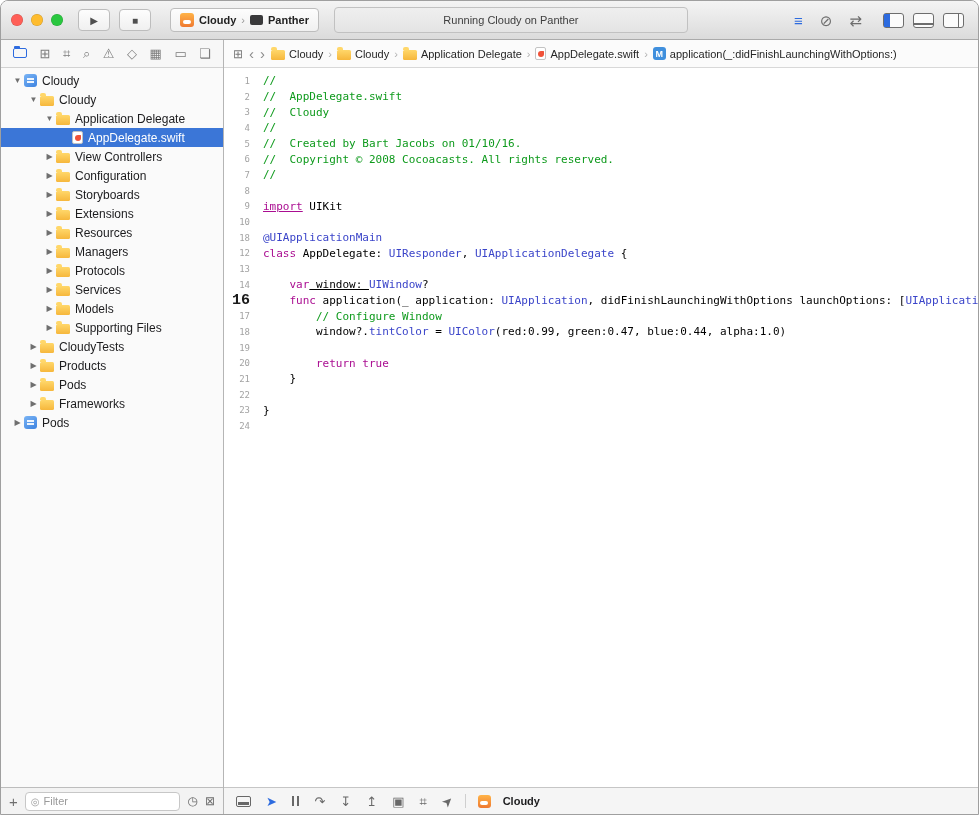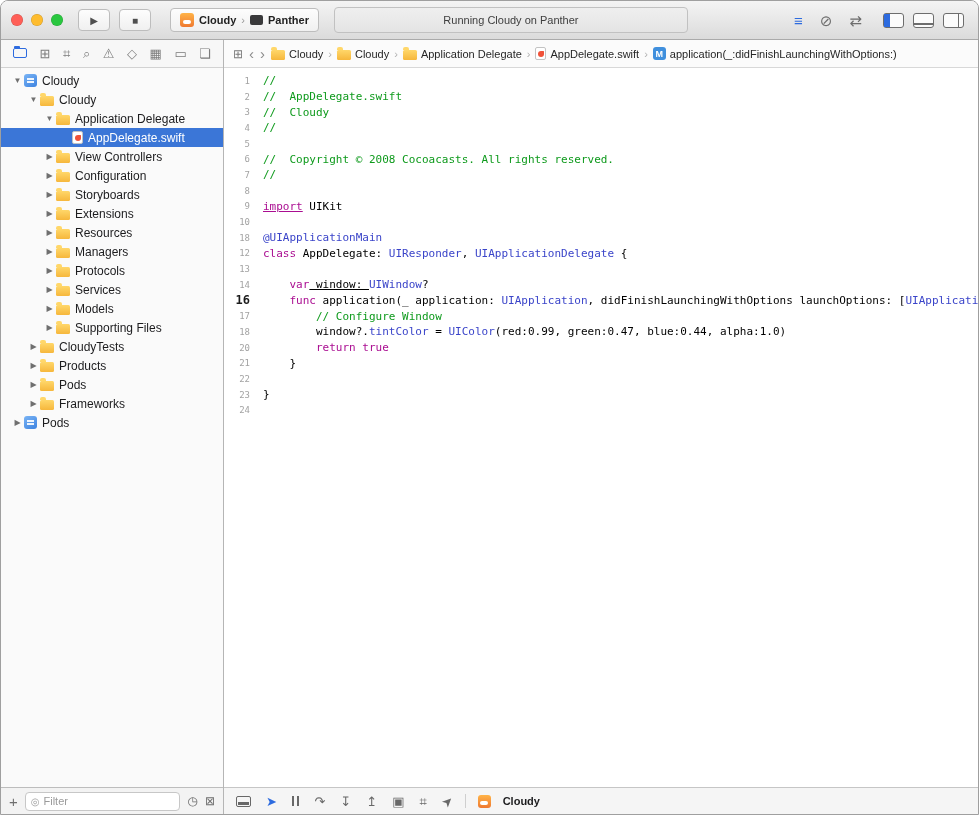--- a/index.html
+++ b/index.html
@@ -74,21 +74,21 @@
     gap:6px;padding:0 9px;font-size:11px;color:#262626;background:#fbfbfb;white-space:nowrap;overflow:hidden;}
   .jb-ic{color:#7a7a7a;font-size:12px;line-height:1;}
   .jb-nav{font-size:15px;color:#8b8b8b;}
   .crumbs{display:flex;align-items:center;gap:5px;overflow:hidden;}
   .crumb{display:inline-flex;align-items:center;gap:4px;}
   .crumb .ti{margin-right:0;}
   .crumb-sep{color:#b0b0b0;}
   .code{flex:1;overflow:hidden;font-family:"DejaVu Sans Mono",monospace;font-size:11px;padding-top:5px;}
   .code-line{height:15.7px;display:flex;align-items:center;white-space:pre;}
   .ln{width:26px;flex:0 0 26px;text-align:right;font-size:9px;color:#a3a3a3;padding-right:4px;font-family:"DejaVu Sans Mono",monospace;}
-  .ln.cur{color:#1b1b1b;font-weight:700;font-size:12px;}
+  .ln.cur{color:#1b1b1b;font-weight:700;font-size:15px;font-family:Liberation Mono, monospace;}
   .ct{padding-left:9px;}
   .debug-bar{height:26px;flex:0 0 26px;border-top:1px solid #c6c6c6;background:#f5f5f5;
     display:flex;align-items:center;padding:0 12px;gap:12px;}
   .dbg-icons{display:flex;align-items:center;gap:15px;color:#686868;font-size:13px;}
   .dbg-glyph{line-height:1;display:inline-block;}
   .ic-debugarea{width:15px;height:11px;border:1.5px solid #686868;border-radius:2px;position:relative;box-sizing:border-box;display:inline-block;}
   .ic-debugarea::before{content:"";position:absolute;left:1px;right:1px;bottom:1px;height:3px;background:#686868;}
   .ic-pause{display:inline-flex;gap:2.5px;}
   .ic-pause i{width:2.5px;height:10px;background:#686868;display:block;}
   .dbg-sep{width:1px;height:14px;background:#cfcfcf;}
@@ -289,33 +289,34 @@
               <span class="ti ic-method">M</span>
               <span>application(_:didFinishLaunchingWithOptions:)</span>
             </span>
           </div>
       </div>
       <div class="code" id="code">
           <div class="code-line"><span class="ln">1</span><span class="ct"><span style="color: rgb(14, 154, 28);">//</span></span></div>
           <div class="code-line"><span class="ln">2</span><span class="ct"><span style="color: rgb(14, 154, 28);">//  AppDelegate.swift</span></span></div>
           <div class="code-line"><span class="ln">3</span><span class="ct"><span style="color: rgb(14, 154, 28);">//  Cloudy</span></span></div>
           <div class="code-line"><span class="ln">4</span><span class="ct"><span style="color: rgb(14, 154, 28);">//</span></span></div>
-          <div class="code-line"><span class="ln">5</span></div>
+          <div class="code-line"><span class="ln">5</span><span class="ct"><span style="color: rgb(14, 154, 28);">//  Created by Bart Jacobs on 01/10/16.</span></span></div>
           <div class="code-line"><span class="ln">6</span><span class="ct"><span style="color: rgb(14, 154, 28);">//  Copyright © 2008 Cocoacasts. All rights reserved.</span></span></div>
           <div class="code-line"><span class="ln">7</span><span class="ct"><span style="color: rgb(14, 154, 28);">//</span></span></div>
           <div class="code-line"><span class="ln">8</span><span class="ct"></span></div>
           <div class="code-line"><span class="ln">9</span><span class="ct"><span style="color: rgb(170, 13, 145); text-decoration: underline;">import</span><span style="color: rgb(0, 0, 0); text-align: right;"> UIKit</span></span></div>
           <div class="code-line"><span class="ln">10</span><span class="ct"></span></div>
           <div class="code-line"><span class="ln">18</span><span class="ct"><span style="color: rgb(58, 68, 201);">@UIApplicationMain</span></span></div>
           <div class="code-line"><span class="ln">12</span><span class="ct"><span style="color: rgb(170, 13, 145);">class</span><span style="color: rgb(0, 0, 0);"> AppDelegate: </span><span style="color: rgb(58, 68, 201);">UIResponder</span><span style="color: rgb(0, 0, 0);">, </span><span style="color: rgb(58, 68, 201);">UIApplicationDelegate</span><span style="color: rgb(0, 0, 0);"> {</span></span></div>
           <div class="code-line"><span class="ln">13</span><span class="ct"></span></div>
           <div class="code-line"><span class="ln">14</span><span class="ct"><span style="color: rgb(0, 0, 0);">    </span><span style="color: rgb(170, 13, 145);">var</span><span style="color: rgb(0, 0, 0); text-decoration: underline;"> window: </span><span style="color: rgb(58, 68, 201);">UIWindow</span><span style="color: rgb(0, 0, 0);">?</span></span></div>
           <div class="code-line"><span class="ln cur">16</span><span class="ct"><span style="color: rgb(0, 0, 0);">    </span><span style="color: rgb(170, 13, 145);">func</span><span style="color: rgb(0, 0, 0);"> application(_ application: </span><span style="color: rgb(58, 68, 201);">UIApplication</span><span style="color: rgb(0, 0, 0);">, didFinishLaunchingWithOptions launchOptions: [</span><span style="color: rgb(58, 68, 201);">UIApplication</span></span></div>
           <div class="code-line"><span class="ln">17</span><span class="ct"><span style="color: rgb(14, 154, 28);">        // Configure Window</span></span></div>
           <div class="code-line"><span class="ln">18</span><span class="ct"><span style="color: rgb(0, 0, 0); margin-top: 13px;">        window?.</span><span style="color: rgb(58, 68, 201);">tintColor</span><span style="color: rgb(0, 0, 0);"> = </span><span style="color: rgb(58, 68, 201);">UIColor</span><span style="color: rgb(0, 0, 0);">(red:0.99, green:0.47, blue:0.44, alpha:1.0)</span></span></div>
+          <div class="code-line"><span class="ln">19</span><span class="ct"></span></div>
           <div class="code-line"><span class="ln">20</span><span class="ct"><span style="color: rgb(0, 0, 0);">        </span><span style="color: rgb(170, 13, 145);">return</span><span style="color: rgb(0, 0, 0);"> </span><span style="color: rgb(170, 13, 145);">true</span></span></div>
           <div class="code-line"><span class="ln">21</span><span class="ct"><span style="color: rgb(0, 0, 0);">    }</span></span></div>
           <div class="code-line"><span class="ln">22</span><span class="ct"></span></div>
           <div class="code-line"><span class="ln">23</span><span class="ct"><span style="color: rgb(0, 0, 0);">}</span></span></div>
           <div class="code-line"><span class="ln">24</span><span class="ct"></span></div>
         </div>
       <div class="debug-bar">
         <div class="dbg-icons" id="debug-icons">
             <span class="ic-debugarea"></span>
             <span class="dbg-glyph" style="color: rgb(45, 107, 223);">➤</span>

